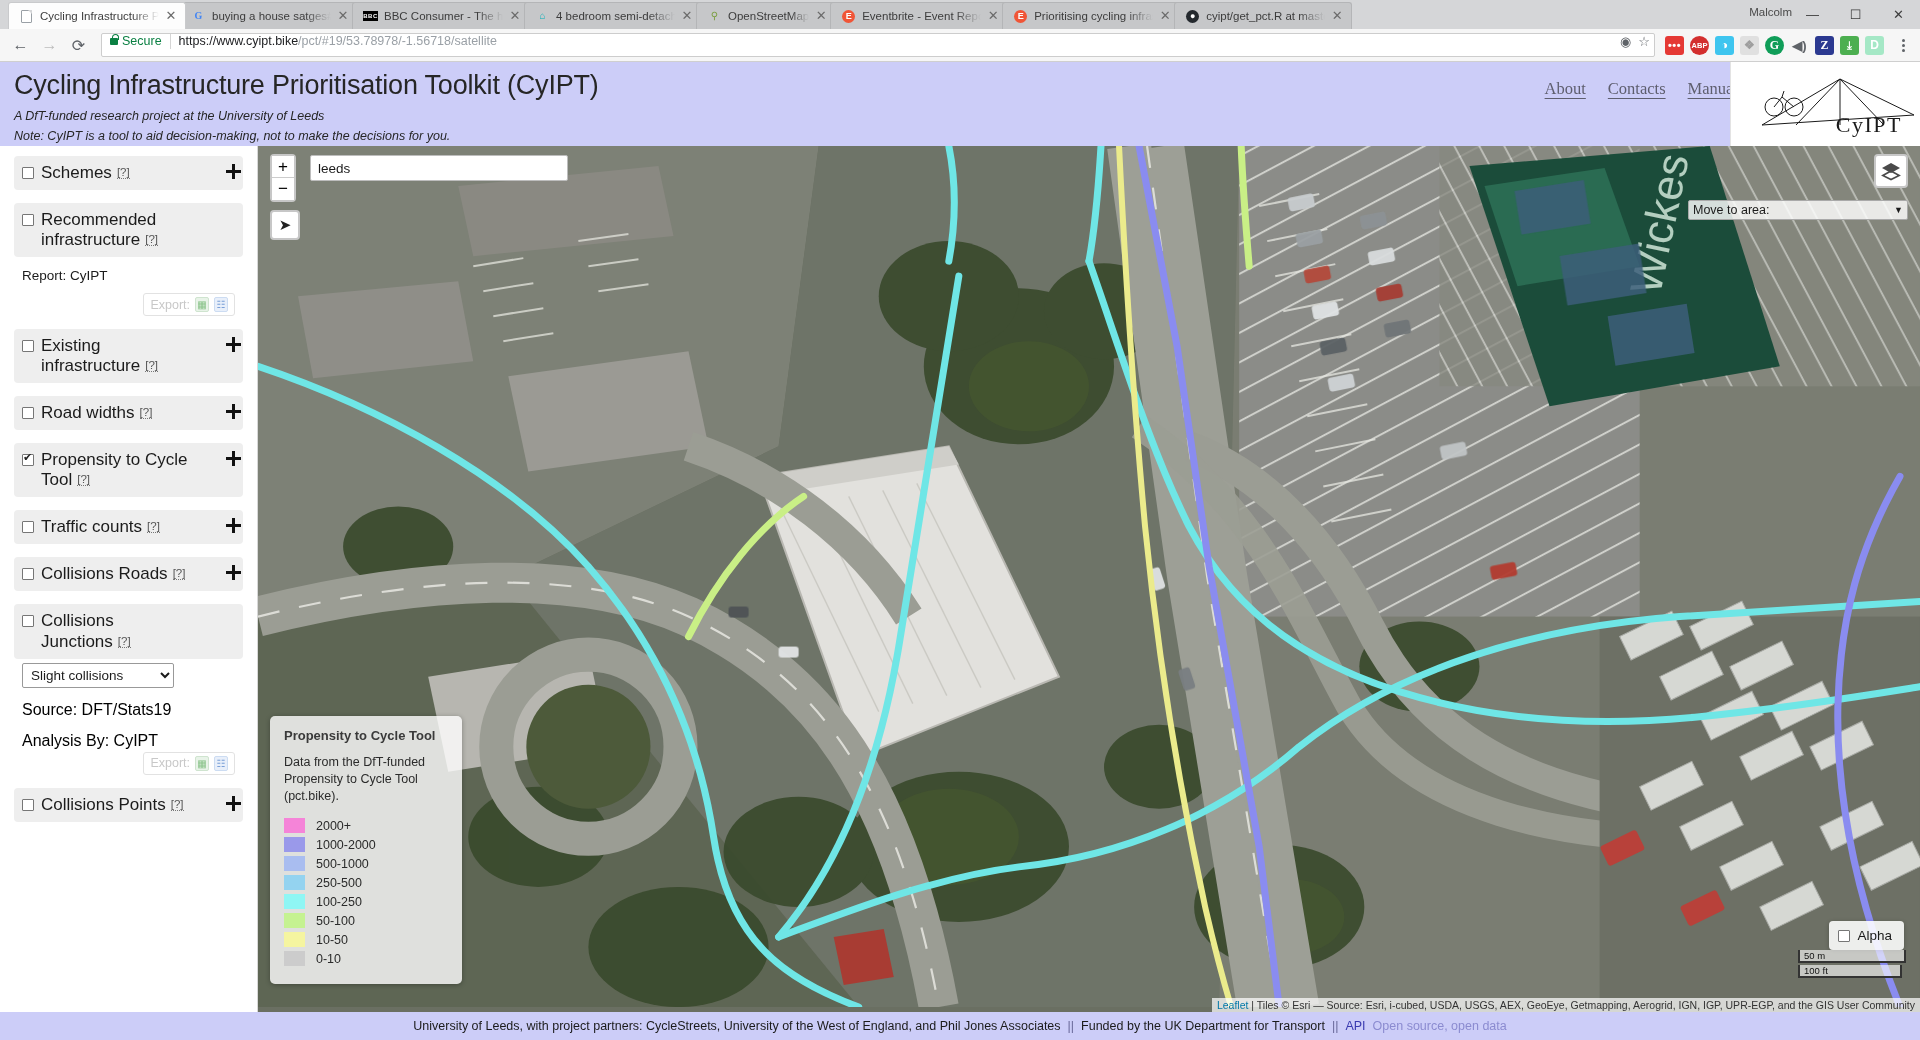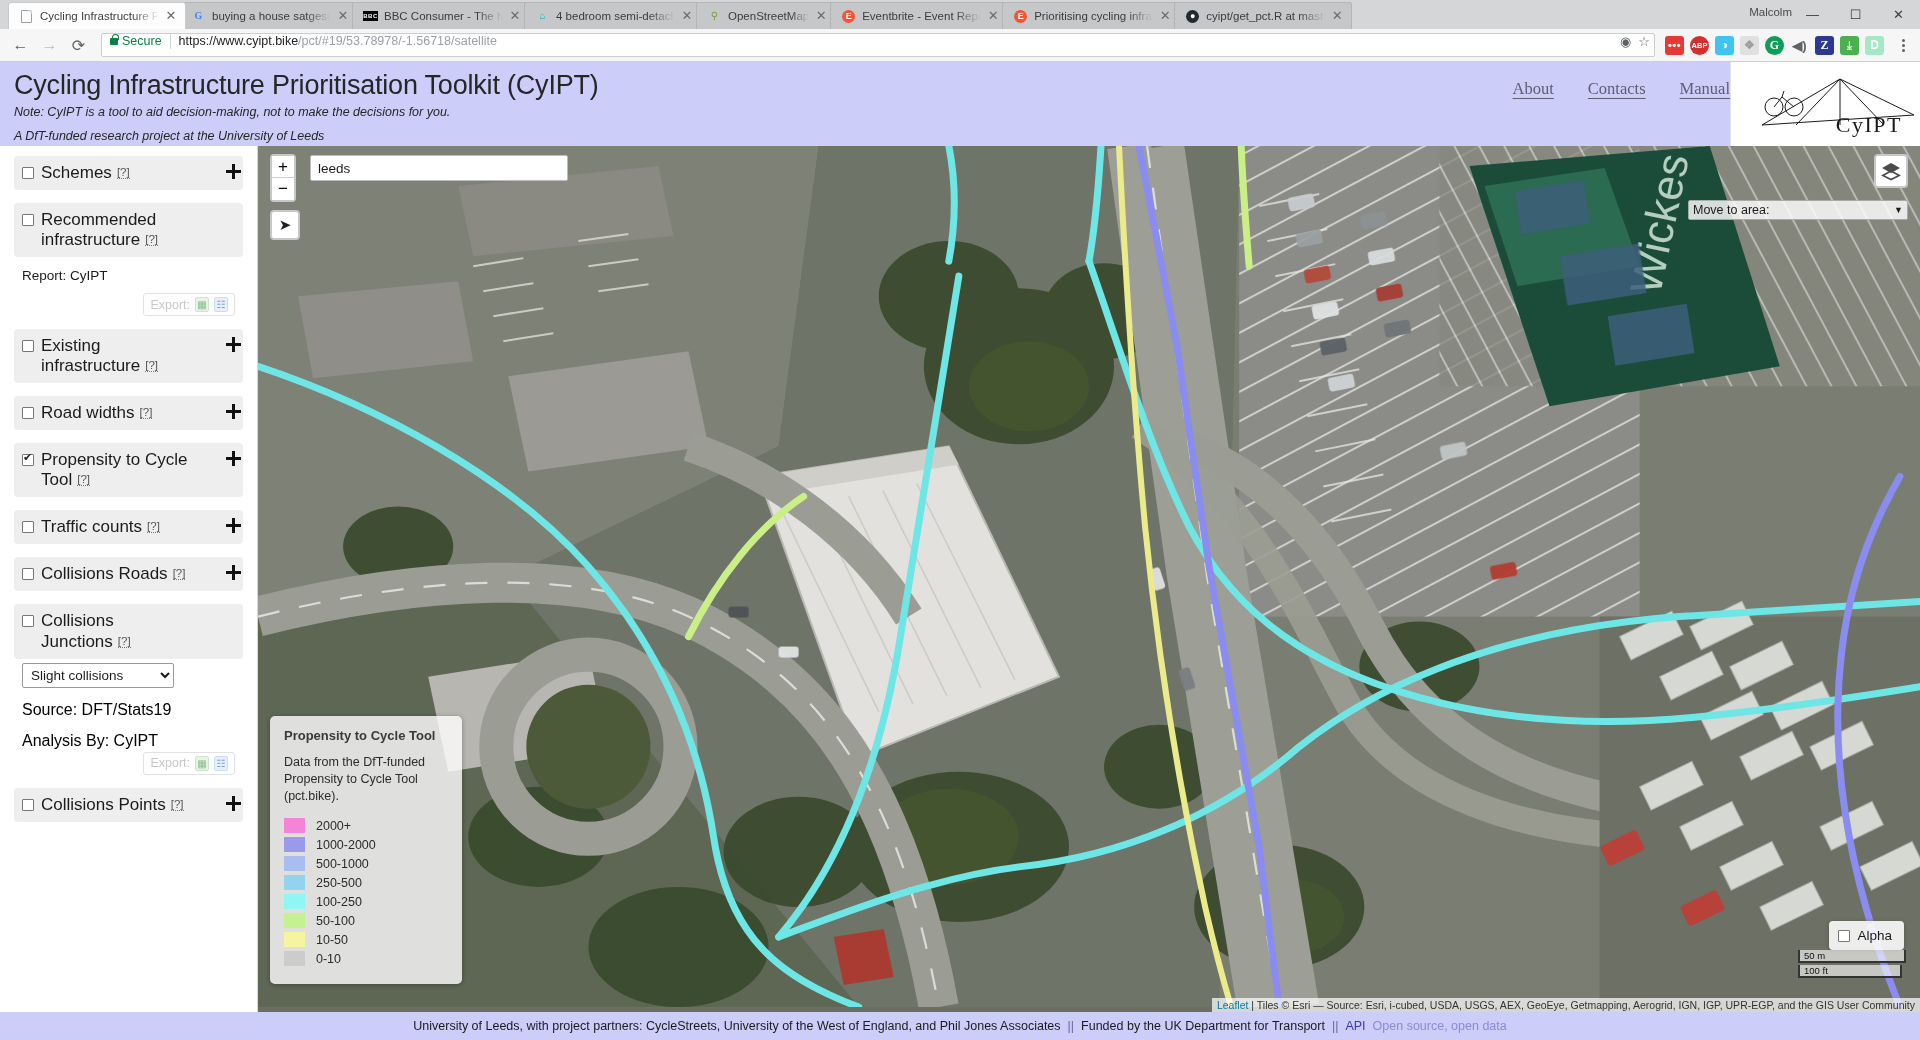--- a/index.html
+++ b/index.html
@@ -187,22 +187,22 @@
     font-weight: normal;
     color: #262626;
     letter-spacing: -0.2px;
     line-height: 1.15;
   }
   .site-sub {
     font-size: 12.5px; font-style: italic; color: #262626;
     margin-top: 6px; line-height: 1.45;
   }
   .hdr-nav {
-    position: absolute; right: 190px; top: 17px;
-    display: flex; gap: 34px;
+    position: absolute; right: 182px; top: 17px;
+    display: flex; gap: 22px;
   }
   .hdr-nav a {
     font-family: "Liberation Serif", serif;
     font-size: 16.5px;
     color: #5e5e6e;
     text-decoration: underline;
     text-underline-offset: 4px;
   }
   .hdr-logo {
     width: 190px; flex: 0 0 190px;
@@ -562,22 +562,22 @@
           <i></i>
         </span>
     </div>
   </div>
 
   <div class="page">
 
     <div class="site-header">
       <div class="hdr-left">
         <div class="site-title">Cycling Infrastructure Prioritisation Toolkit (CyIPT)</div>
+        <div class="site-sub">A DfT-funded research project at the University of Leeds</div>
         <div class="site-sub" style="margin-top:2px">Note: CyIPT is a tool to aid decision-making, not to make the decisions for you.</div>
-        <div class="site-sub">A DfT-funded research project at the University of Leeds</div>
       </div>
       <div class="hdr-nav">
         <a href="#">About</a>
         <a href="#">Contacts</a>
         <a href="#">Manual</a>
       </div>
       <div class="hdr-logo">
         <svg width="176" height="62" viewBox="0 0 176 62">
           <g stroke="#1a1a1a" stroke-width="1" fill="none">
             <line x1="96" y1="6" x2="18" y2="52"></line>

